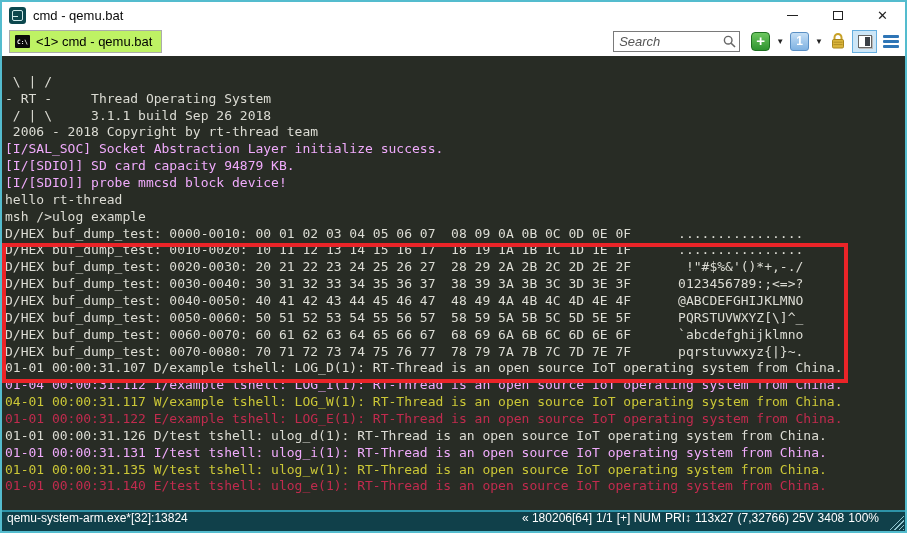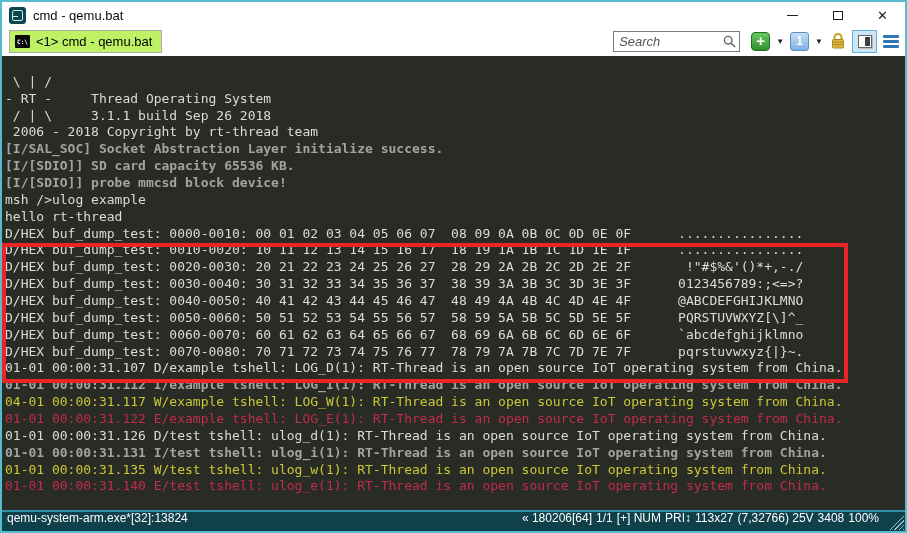--- a/index.html
+++ b/index.html
@@ -40,21 +40,21 @@
   .hamburger { display:flex; flex-direction:column; gap:2px; padding:2px 1px; }
   .hamburger i { display:block; width:16px; height:3px; background:#2E75B6; border-radius:1px; }
   
   .terminal {
     flex:1 1 auto; background:#282C25; overflow:hidden; position:relative;
     padding:1px 0 0 3px;
     font:13px/16.87px "DejaVu Sans Mono", monospace;
   }
   .tline { white-space:pre; height:16.87px; }
   .fg     { color:#DCDCD4; }
-  .green  { color:#a3a3a3;font-weight:bold; }
+  .green  { color:#f0abfc; }
   .yellow { color:#CBC737; }
   .red    { color:#C12B4E; }
   .hl-rect { position:absolute; left:0px; top:187px; width:846px; height:140px; border:4px solid #EB2428; pointer-events:none; }
   
   .statusbar { height:21px; flex:0 0 auto; background:#10404A; border-top:2px solid #2D93A8; display:flex; align-items:center; color:#fff; font-size:12px; padding:0 26px 8px 5px; position:relative; }
   .status-right { margin-left:auto; display:flex; gap:4px; }
   .seg { white-space:nowrap; }
   .grip { position:absolute; right:1px; bottom:1px; width:15px; height:15px;
     background:repeating-linear-gradient(135deg, transparent 0 2px, #8FC4CF 2px 3px);
     clip-path:polygon(100% 0, 100% 100%, 0 100%); }
@@ -125,47 +125,47 @@
 
       <div class="tline fg">- RT -     Thread Operating System</div>
 
       <div class="tline fg"> / | \     3.1.1 build Sep 26 2018</div>
 
       <div class="tline fg"> 2006 - 2018 Copyright by rt-thread team</div>
 
 
       <div class="tline green">[I/SAL_SOC] Socket Abstraction Layer initialize success.</div>
 
-      <div class="tline green">[I/[SDIO]] SD card capacity 65536 KB.</div>
+      <div class="tline green">[I/[SDIO]] SD card capacity 94879 KB.</div>
 
       <div class="tline green">[I/[SDIO]] probe mmcsd block device!</div>
 
+      <div class="tline fg">hello rt-thread</div>
+
       <div class="tline fg">msh /&gt;ulog example</div>
 
-      <div class="tline fg">hello rt-thread</div>
-
       <div class="tline fg">D/HEX buf_dump_test: 0000-0010: 00 01 02 03 04 05 06 07  08 09 0A 0B 0C 0D 0E 0F      ................</div>
 
       <div class="tline fg">D/HEX buf_dump_test: 0010-0020: 10 11 12 13 14 15 16 17  18 19 1A 1B 1C 1D 1E 1F      ................</div>
 
       <div class="tline fg">D/HEX buf_dump_test: 0020-0030: 20 21 22 23 24 25 26 27  28 29 2A 2B 2C 2D 2E 2F       !"#$%&amp;'()*+,-./</div>
 
       <div class="tline fg">D/HEX buf_dump_test: 0030-0040: 30 31 32 33 34 35 36 37  38 39 3A 3B 3C 3D 3E 3F      0123456789:;&lt;=&gt;?</div>
 
       <div class="tline fg">D/HEX buf_dump_test: 0040-0050: 40 41 42 43 44 45 46 47  48 49 4A 4B 4C 4D 4E 4F      @ABCDEFGHIJKLMNO</div>
 
       <div class="tline fg">D/HEX buf_dump_test: 0050-0060: 50 51 52 53 54 55 56 57  58 59 5A 5B 5C 5D 5E 5F      PQRSTUVWXYZ[\]^_</div>
 
       <div class="tline fg">D/HEX buf_dump_test: 0060-0070: 60 61 62 63 64 65 66 67  68 69 6A 6B 6C 6D 6E 6F      `abcdefghijklmno</div>
 
       <div class="tline fg">D/HEX buf_dump_test: 0070-0080: 70 71 72 73 74 75 76 77  78 79 7A 7B 7C 7D 7E 7F      pqrstuvwxyz{|}~.</div>
 
       <div class="tline fg">01-01 00:00:31.107 D/example tshell: LOG_D(1): RT-Thread is an open source IoT operating system from China.</div>
 
-      <div class="tline green">01-01 00:00:31.112 I/example tshell: LOG_I(1): RT-Thread is an open source IoT operating system from China.</div>
+      <div class="tline green">01-04 00:00:31.112 I/example tshell: LOG_I(1): RT-Thread is an open source IoT operating system from China.</div>
 
       <div class="tline yellow">04-01 00:00:31.117 W/example tshell: LOG_W(1): RT-Thread is an open source IoT operating system from China.</div>
 
       <div class="tline red">01-01 00:00:31.122 E/example tshell: LOG_E(1): RT-Thread is an open source IoT operating system from China.</div>
 
       <div class="tline fg">01-01 00:00:31.126 D/test tshell: ulog_d(1): RT-Thread is an open source IoT operating system from China.</div>
 
       <div class="tline green">01-01 00:00:31.131 I/test tshell: ulog_i(1): RT-Thread is an open source IoT operating system from China.</div>
 
       <div class="tline yellow">01-01 00:00:31.135 W/test tshell: ulog_w(1): RT-Thread is an open source IoT operating system from China.</div>

